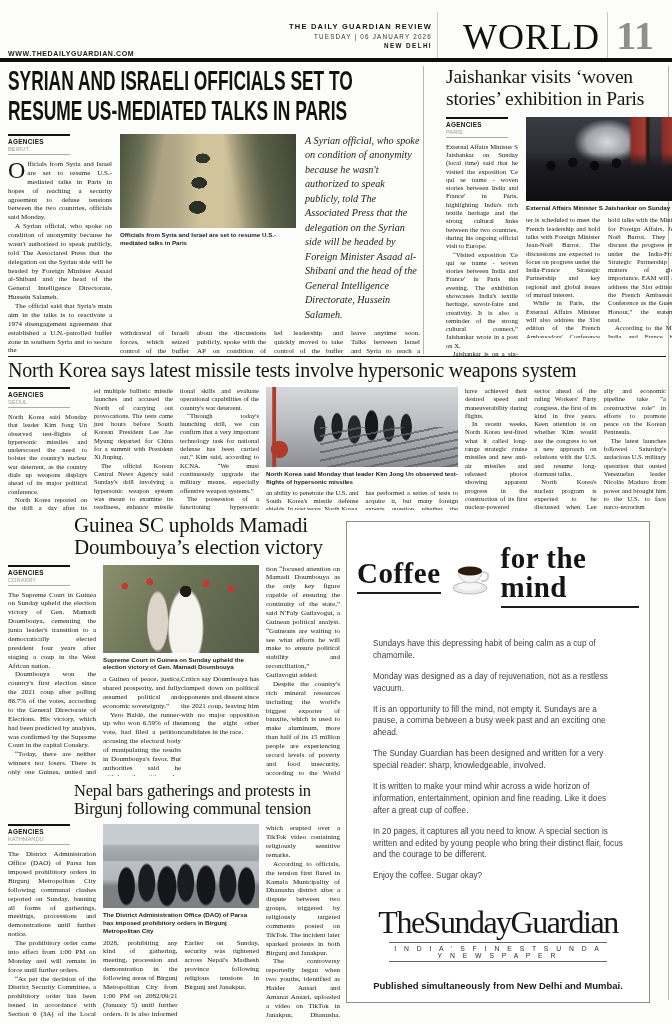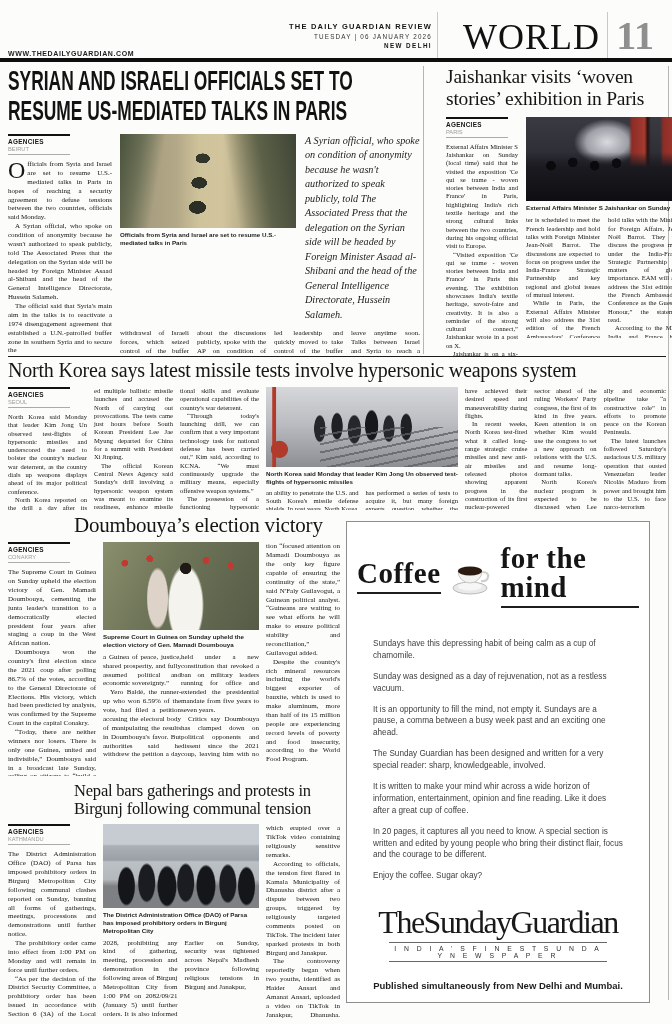--- a/index.html
+++ b/index.html
@@ -299,20 +299,21 @@
         </div>
       <div class="nk-s bt bt-sm">
           <p>ally and economic pipeline take “a constructive role” in efforts to promote peace on the Korean Peninsula.</p>
           <p>The latest launches followed Saturday's audacious U.S. military operation that ousted Venezuelan leader Nicolás Maduro from power and brought him to the U.S. to face narco-terrorism conspiracy charges. North Korea slammed the operation, saying it again shows “the rogue and brutal nature of the U.S.”</p>
         </div>
     </div>
   </div>
 
   <div class="gu">
     <h2>
+        <p>Guinea SC upholds Mamadi</p>
         <p>Doumbouya’s election victory</p>
       </h2>
     <div class="gu-body">
       <div class="g-col1">
         <div class="byline">
           <div class="ag">AGENCIES</div>
           <div class="pl">CONAKRY</div>
         </div>
         <div class="bt">
             <p>The Supreme Court in Guinea on Sunday upheld the election victory of Gen. Mamadi Doumbouya, cementing the junta leader's transition to a democratically elected president four years after staging a coup in the West African nation.</p>
@@ -322,21 +323,20 @@
       </div>
       <div class="g-mid">
         <div class="photo ph-gu"></div>
         <div class="cap">Supreme Court in Guinea on Sunday upheld the election victory of Gen. Mamadi Doumbouya</div>
         <div class="g-cols">
           <div class="bt">
               <p>a Guinea of peace, justice, shared prosperity, and fully assumed political and economic sovereignty.”</p>
               <p>Yero Baldé, the runner-up who won 6.59% of the vote, had filed a petition accusing the electoral body of manipulating the results in Doumbouya's favor. But authorities said he withdrew the petition a day before the Supreme Court verdict.</p>
             </div>
           <div class="bt">
-              <p>held under a new constitution that revoked a ban on military leaders running for office and extended the presidential mandate from five years to seven years.</p>
               <p>Critics say Doumbouya has clamped down on political opponents and dissent since the 2021 coup, leaving him with no major opposition among the eight other candidates in the race.</p>
             </div>
         </div>
       </div>
       <div class="g-col4 bt">
           <p>tion “focused attention on Mamadi Doumbouya as the only key figure capable of ensuring the continuity of the state,” said N'Faly Guilavogui, a Guinean political analyst. “Guineans are waiting to see what efforts he will make to ensure political stability and reconciliation,” Guilavogui added.</p>
           <p>Despite the country's rich mineral resources including the world's biggest exporter of bauxite, which is used to make aluminum, more than half of its 15 million people are experiencing record levels of poverty and food insecurity, according to the World Food Program.</p>
         </div>
     </div>
   </div>
@@ -387,21 +387,21 @@
           <ellipse cx="19" cy="25.5" rx="12" ry="4" fill="#f6f6f6"></ellipse>
           <path d="M7 10 a12 12 0 0 0 24 0 z" fill="#f2f2f0" stroke="#c7c7c5" stroke-width="1"></path>
           <ellipse cx="19" cy="10" rx="12" ry="4.5" fill="#2b1a10"></ellipse>
           <path d="M31 11 q7 0 6 5 q-1 5 -7 4" fill="none" stroke="#cfcfcd" stroke-width="2.2"></path>
         </svg>
       </span>
       <span class="t">for the mind</span>
     </div>
     <div class="ad-paras">
         <p>Sundays have this depressing habit of being calm as a cup of chamomile.</p>
-        <p>Sunday was designed as a day of rejuvenation, not as a restless vacuum.</p>
+        <p>Monday was designed as a day of rejuvenation, not as a restless vacuum.</p>
         <p>It is an opportunity to fill the mind, not empty it. Sundays are a pause, a comma between a busy week past and an exciting one ahead.</p>
         <p>The Sunday Guardian has been designed and written for a very special reader: sharp, knowledgeable, involved.</p>
         <p>It is written to make your mind whir across a wide horizon of information, entertainment, opinion and fine reading. Like it does after a great cup of coffee.</p>
         <p>In 20 pages, it captures all you need to know. A special section is written and edited by young people who bring their distinct flair, focus and the courage to be different.</p>
         <p>Enjoy the coffee. Sugar okay?</p>
       </div>
     <div class="ad-logo">TheSundayGuardian</div>
     <div class="ad-tag">I N D I A ' S   F I N E S T   S U N D A Y   N E W S P A P E R</div>
     <div class="ad-pub">Published simultaneously from New Delhi and Mumbai.</div>
 

